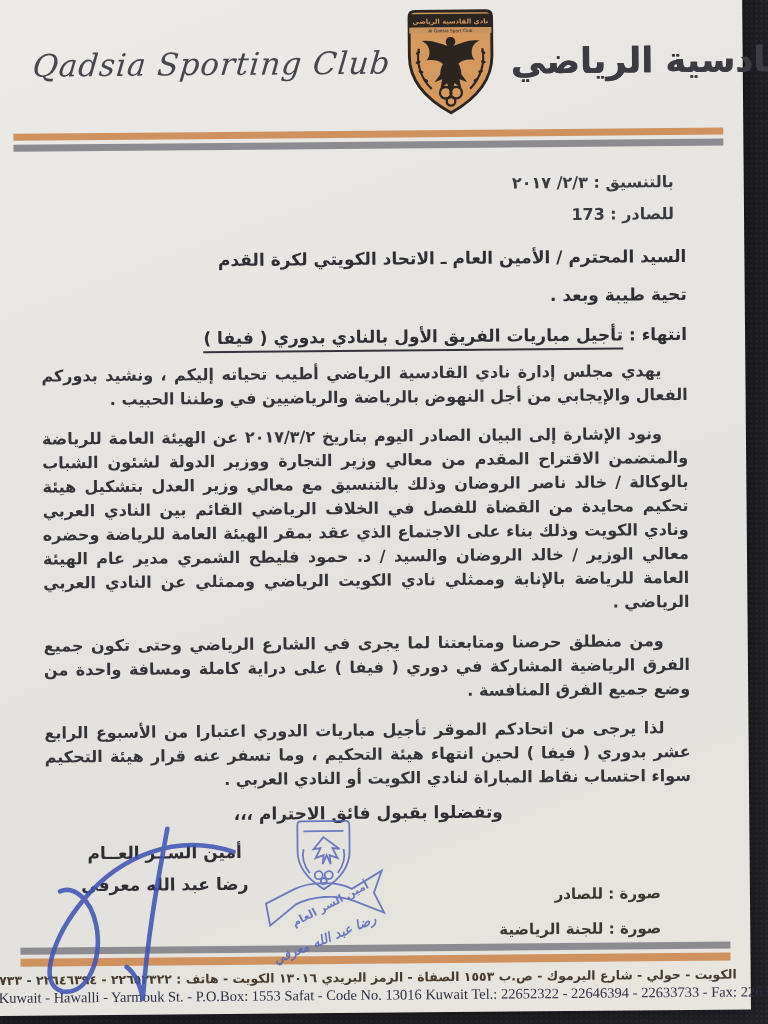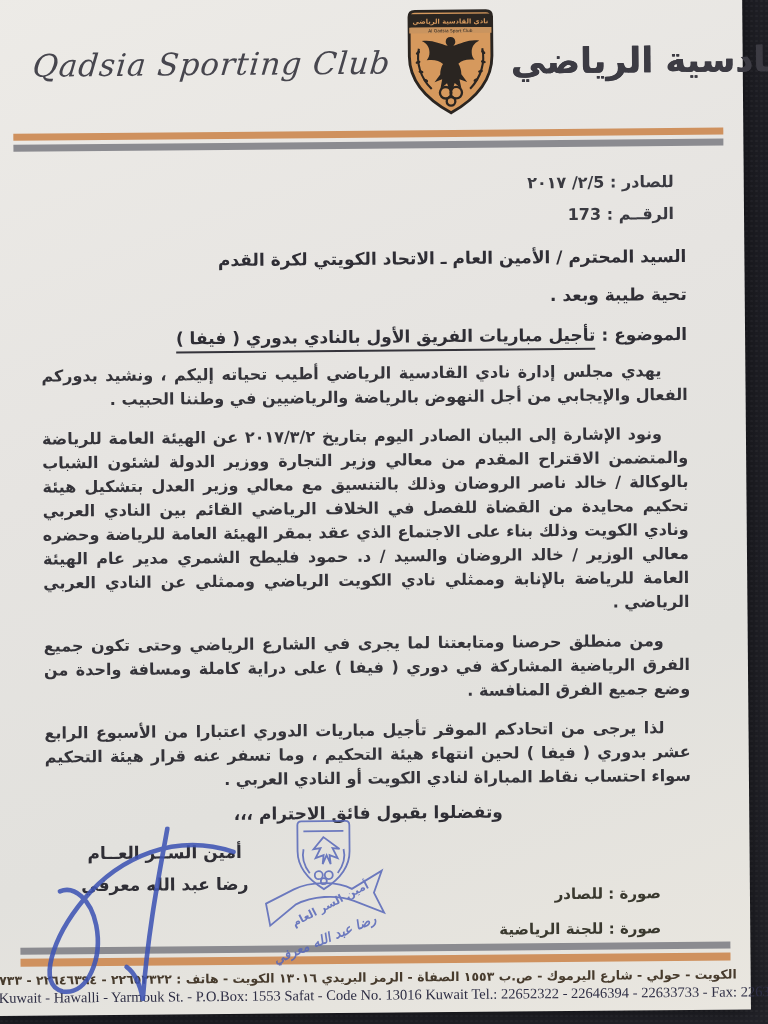--- a/index.html
+++ b/index.html
@@ -115,34 +115,34 @@
   </div>
 
   <div class="rules">
     <div class="rule-o"></div>
     <div class="rule-g"></div>
   </div>
 
   <div class="content">
     <div class="meta">
       <div>
-        <span>للصادر :</span>
-        <span>٢/5/ ٢٠١٧</span>
+        <span>بالتنسيق :</span>
+        <span>٢/٣/ ٢٠١٧</span>
       </div>
       <div>
-        <span>الرقــم :</span>
+        <span>للصادر :</span>
         <span>173</span>
       </div>
     </div>
 
     <div class="addressee">السيد المحترم / الأمين العام ـ الاتحاد الكويتي لكرة القدم</div>
     <div class="greeting">تحية طيبة وبعد .</div>
 
     <div class="subject">
-      <span>الموضوع : </span><span class="u">تأجيل مباريات الفريق الأول بالنادي بدوري ( فيفا )</span>
+      <span>انتهاء : </span><span class="u">تأجيل مباريات الفريق الأول بالنادي بدوري ( فيفا )</span>
     </div>
 
     <div class="para">يهدي مجلس إدارة نادي القادسية الرياضي أطيب تحياته إليكم ، ونشيد بدوركم الفعال والإيجابي من أجل النهوض بالرياضة والرياضيين في وطننا الحبيب .</div>
     <div class="para">ونود الإشارة إلى البيان الصادر اليوم بتاريخ ٢٠١٧/٣/٢ عن الهيئة العامة للرياضة والمتضمن الاقتراح المقدم من معالي وزير التجارة ووزير الدولة لشئون الشباب بالوكالة / خالد ناصر الروضان وذلك بالتنسيق مع معالي وزير العدل بتشكيل هيئة تحكيم محايدة من القضاة للفصل في الخلاف الرياضي القائم بين النادي العربي ونادي الكويت وذلك بناء على الاجتماع الذي عقد بمقر الهيئة العامة للرياضة وحضره معالي الوزير / خالد الروضان والسيد / د. حمود فليطح الشمري مدير عام الهيئة العامة للرياضة بالإنابة وممثلي نادي الكويت الرياضي وممثلي عن النادي العربي الرياضي .</div>
     <div class="para">ومن منطلق حرصنا ومتابعتنا لما يجرى في الشارع الرياضي وحتى تكون جميع الفرق الرياضية المشاركة في دوري ( فيفا ) على دراية كاملة ومسافة واحدة من وضع جميع الفرق المنافسة .</div>
     <div class="para">لذا يرجى من اتحادكم الموقر تأجيل مباريات الدوري اعتبارا من الأسبوع الرابع عشر بدوري ( فيفا ) لحين انتهاء هيئة التحكيم ، وما تسفر عنه قرار هيئة التحكيم سواء احتساب نقاط المباراة لنادي الكويت أو النادي العربي .</div>
 
     <div class="closing">وتفضلوا بقبول فائق الاحترام ،،،</div>
   </div>
 

